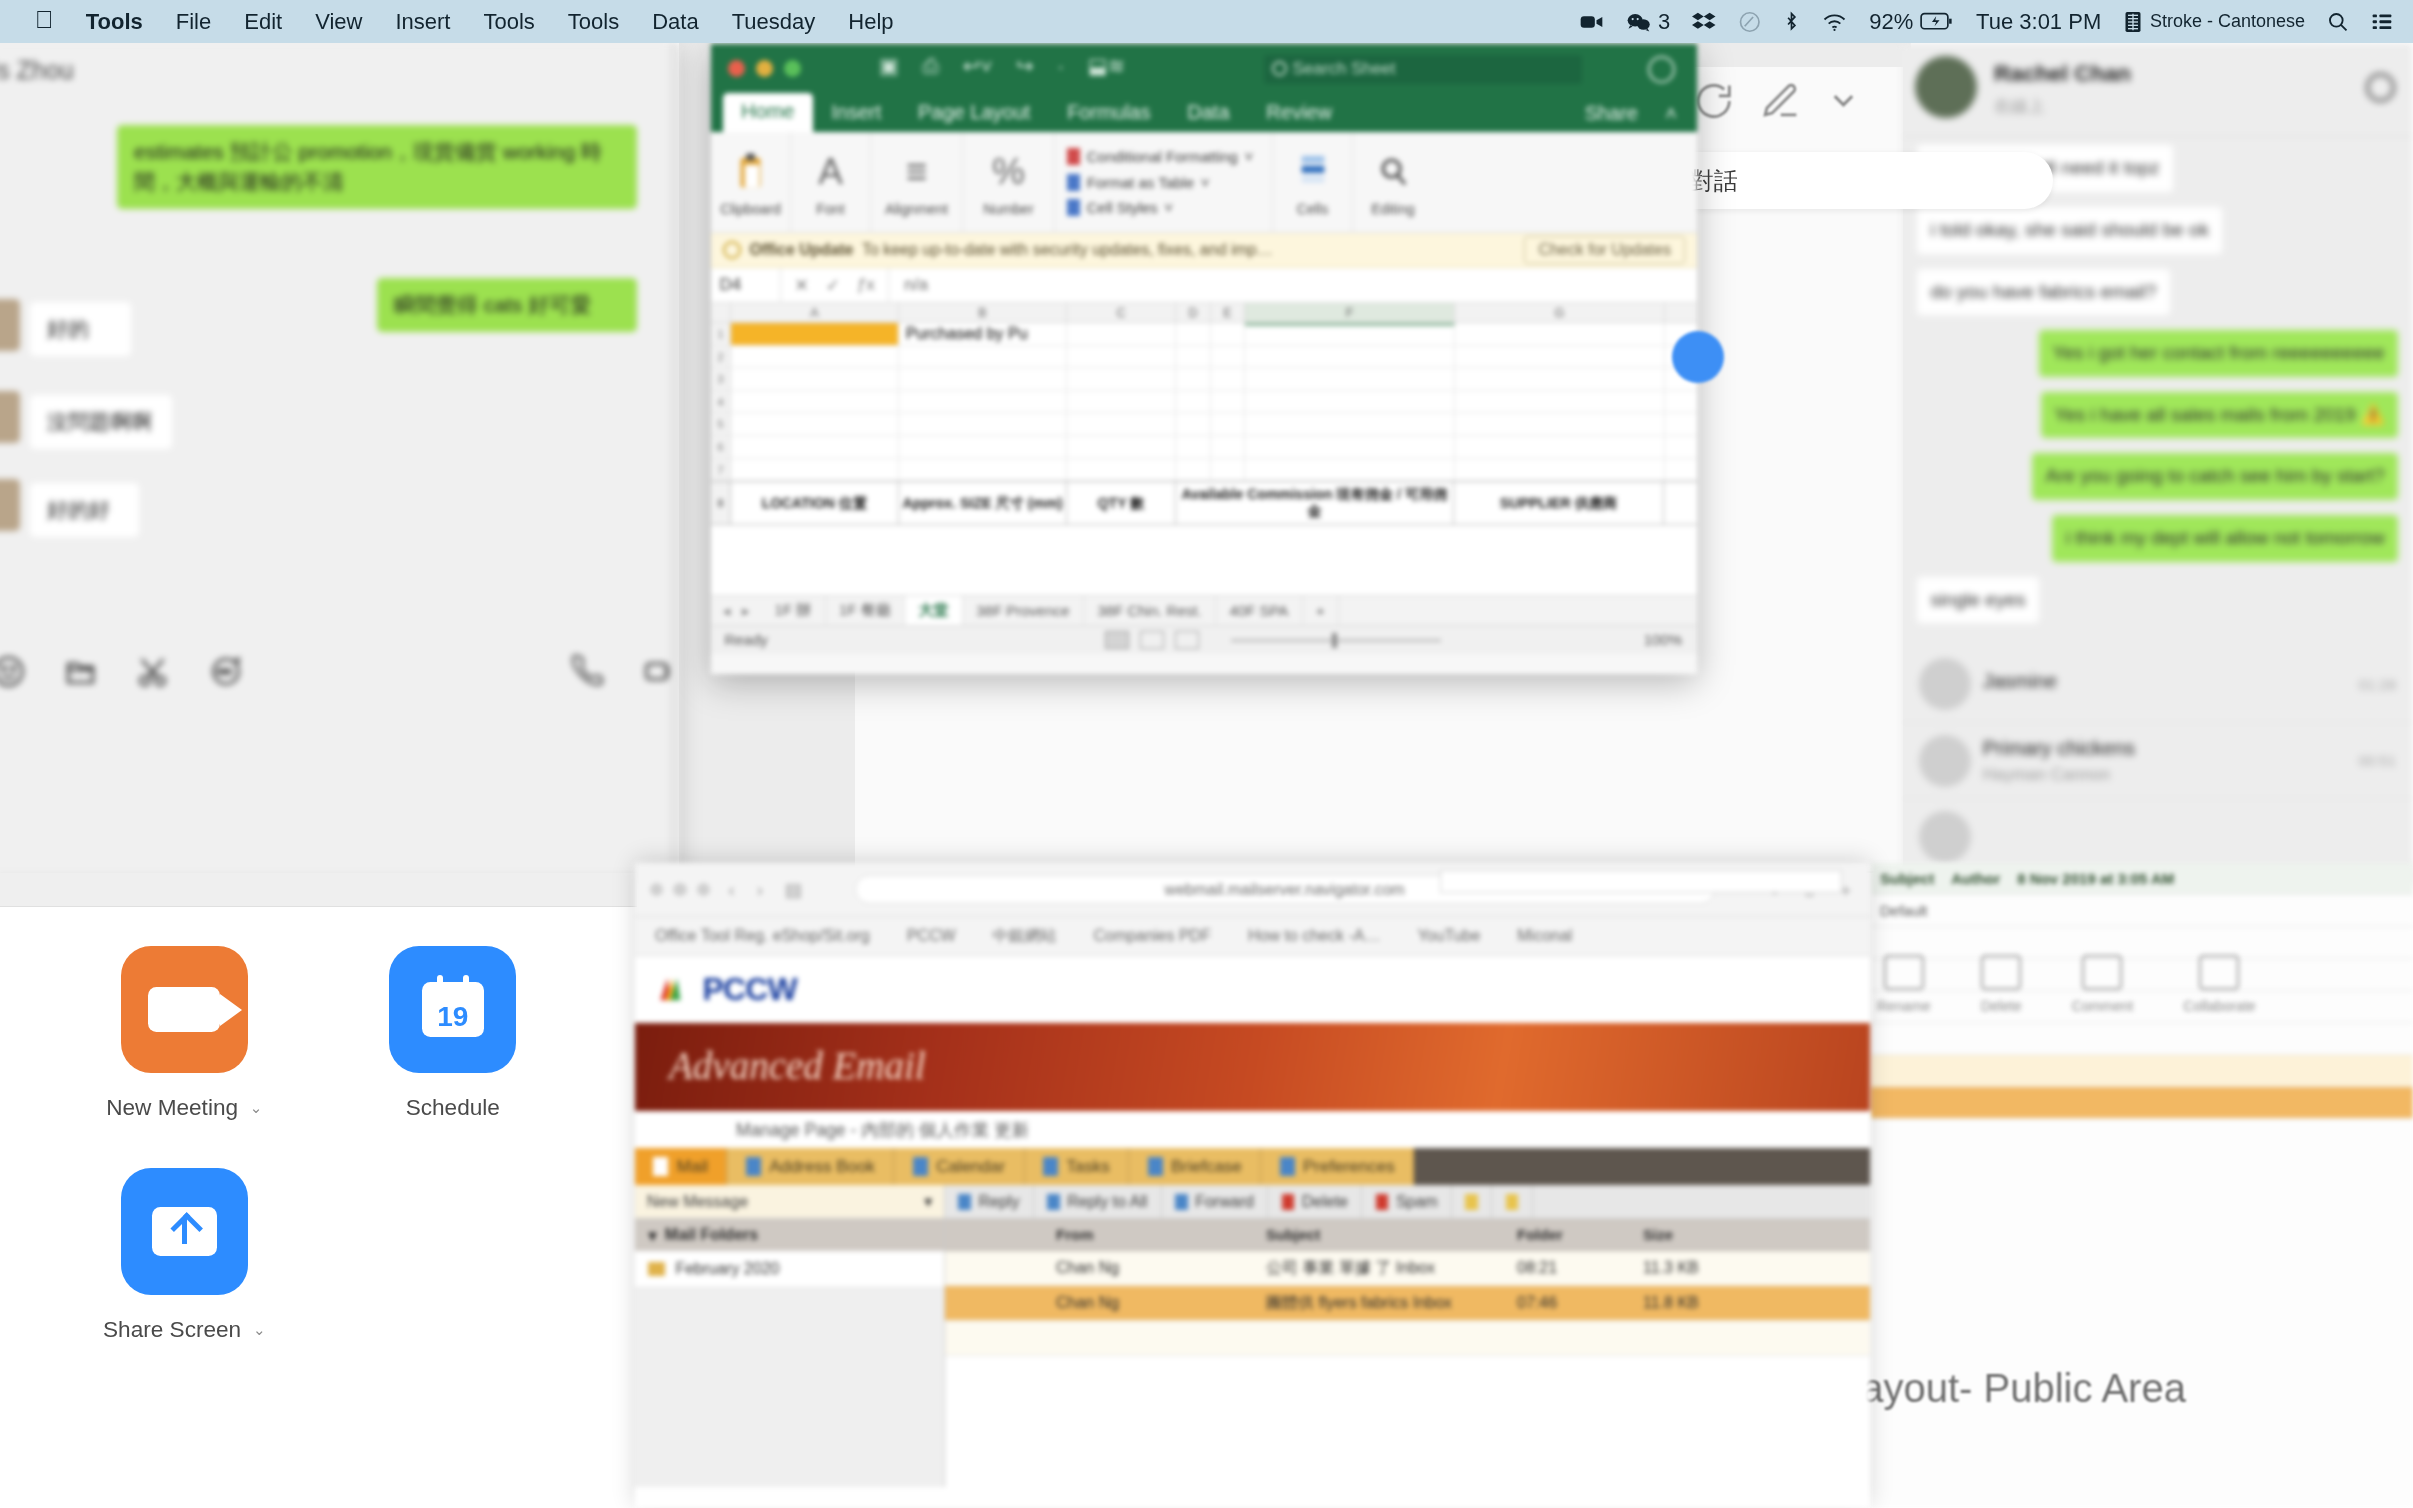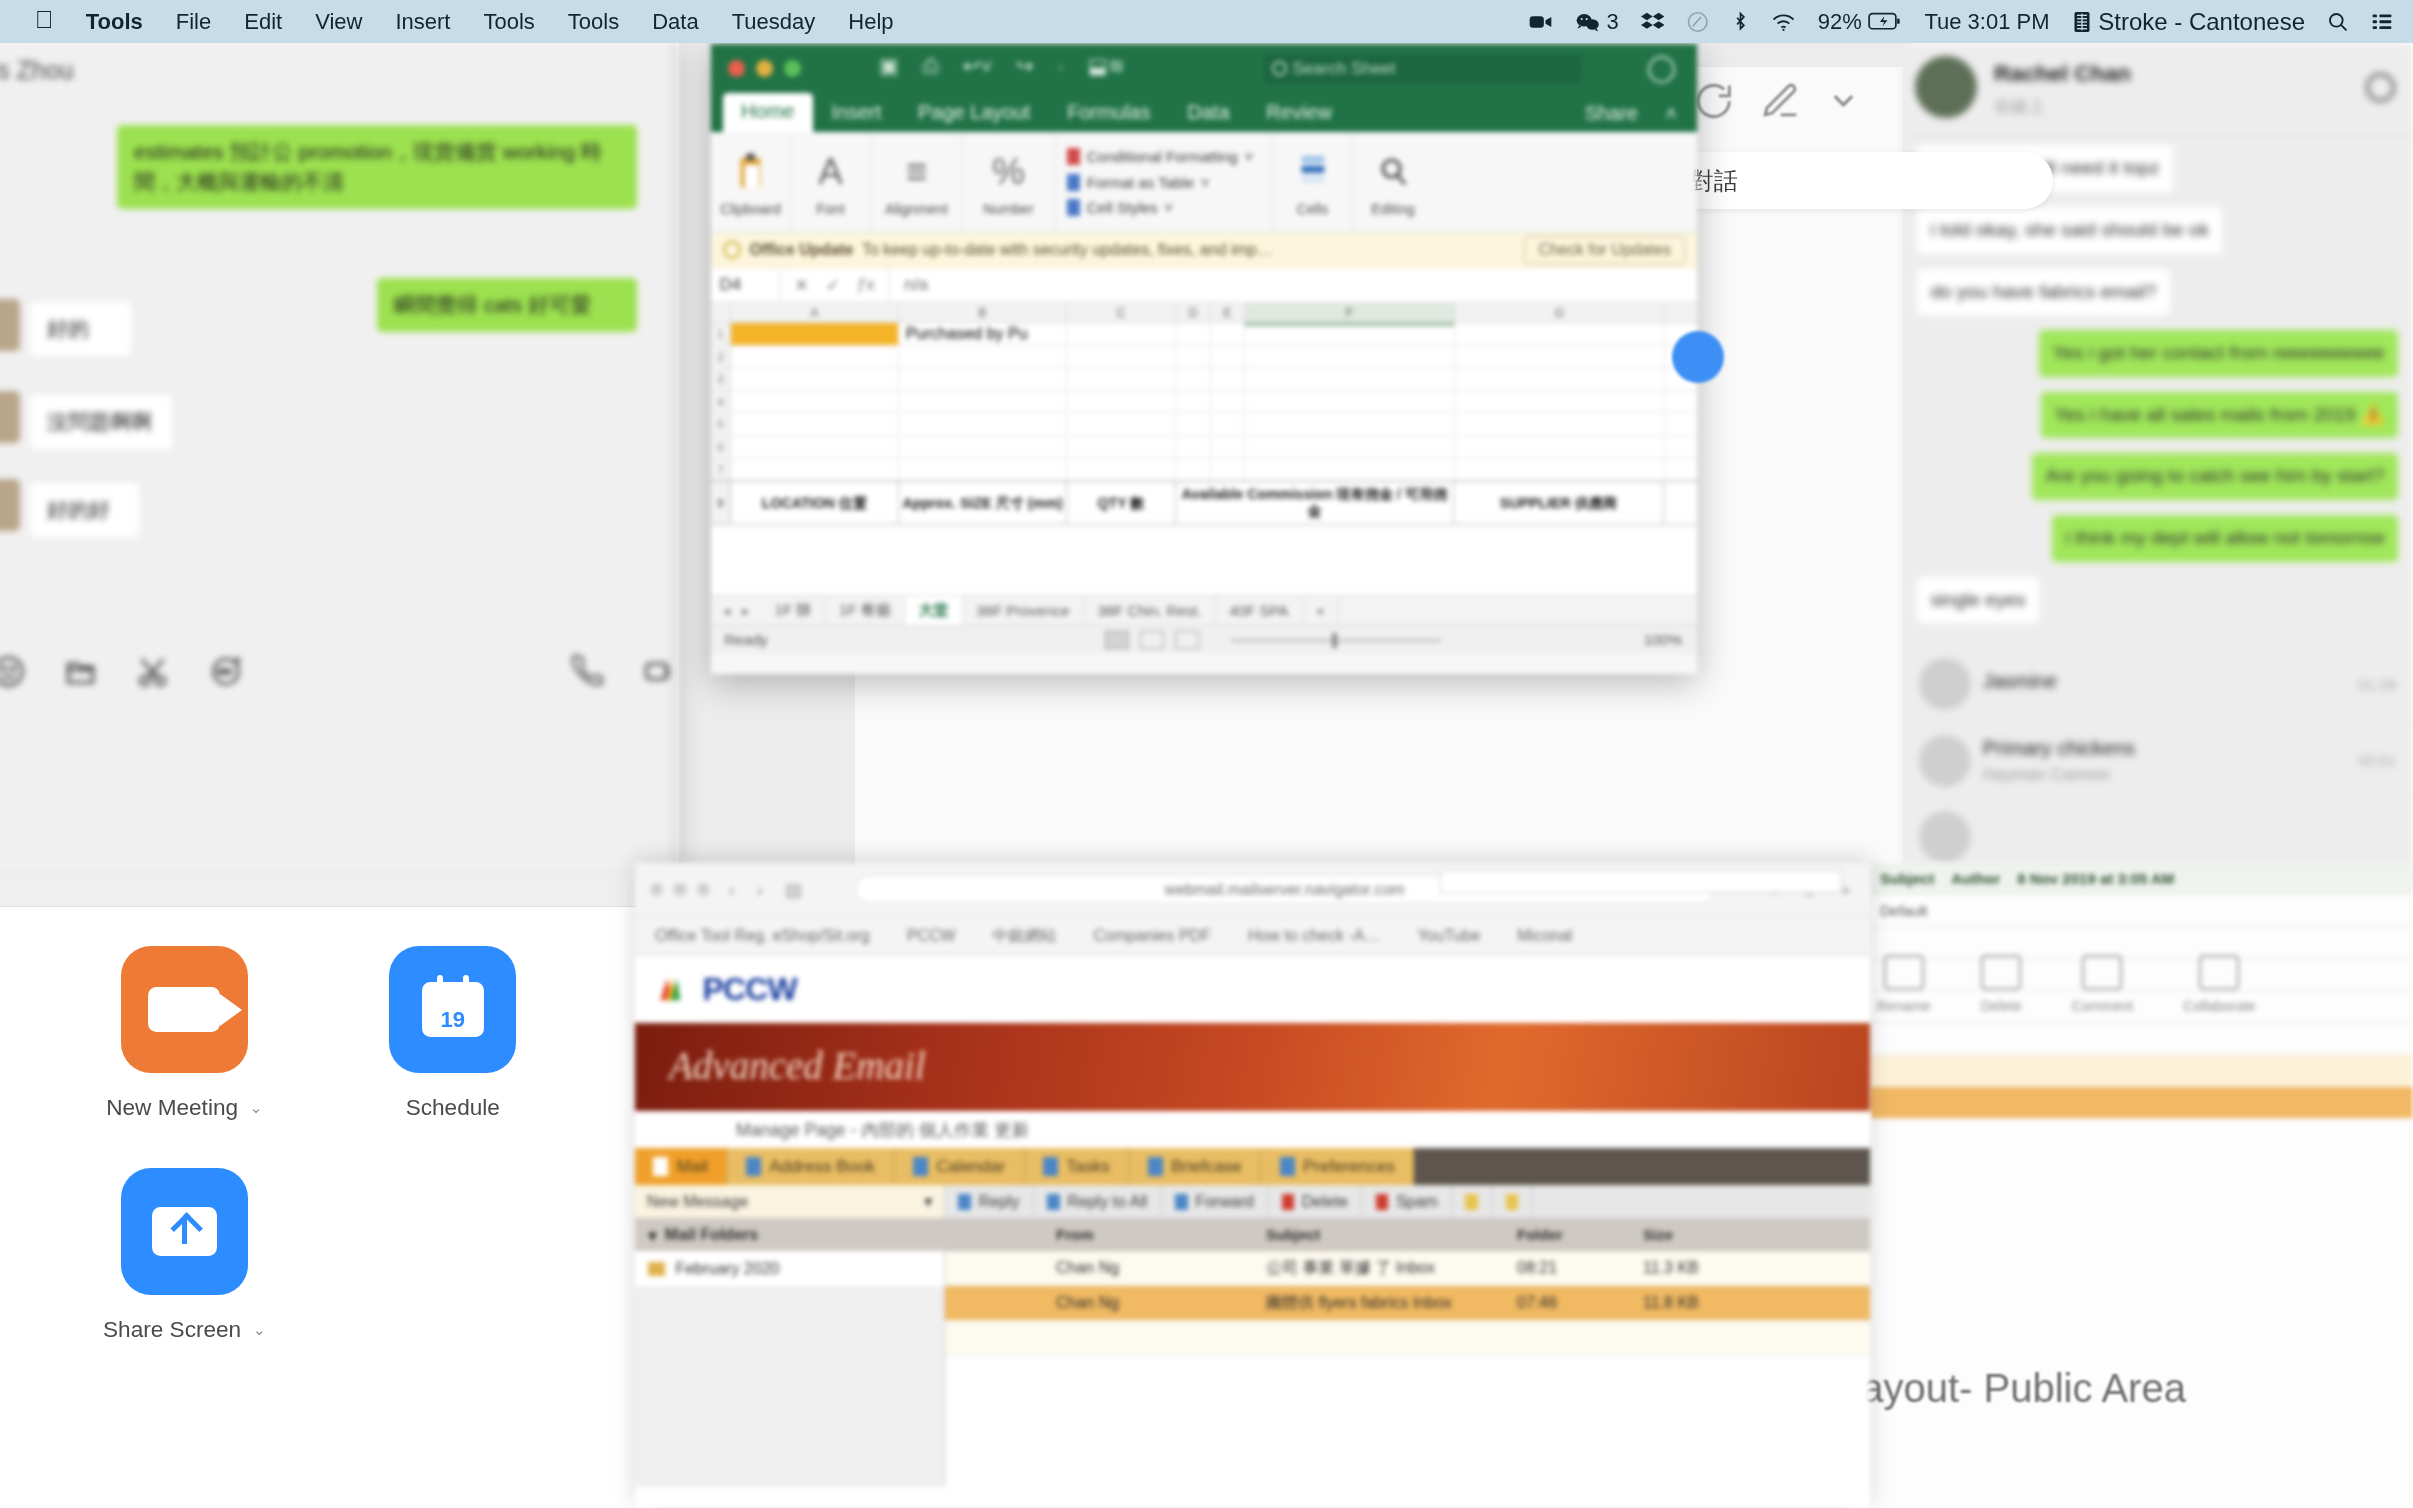--- a/index.html
+++ b/index.html
@@ -183,21 +183,21 @@
   .z-ico.blue { background:#2d8cff;}
   .z-lab { margin-top:22px; font-size:22.6px; color:#4a4a4a; display:flex; align-items:center; gap:11.7px;}
   .z-lab .cv { font-size:15px; color:#8a8a8a;}
   .cam { width:72px; height:45px; background:#fff; border-radius:8.4px; position:relative;}
   .cam:after { content:""; position:absolute; right:-22px; top:6.7px; border-left:22px solid #fff; border-top:16px solid transparent; border-bottom:16px solid transparent;}
   .plusbox { width:59px; height:59px; background:#fff; border-radius:10px; position:relative;}
   .plusbox:before,.plusbox:after{content:"";position:absolute;background:#2d8cff;}
   .plusbox:before{left:15px;top:27px;width:28.5px;height:5px;}
   .plusbox:after{left:27px;top:15px;width:5px;height:28.5px;}
   .calbox { width:62px; height:55px; background:#fff; border-radius:8.4px; position:relative; display:flex; align-items:flex-end; justify-content:center;}
-  .calbox span { color:#2d8cff; font-size:22px; font-weight:600; line-height:1; padding-bottom:5.9px;}
+  .calbox span { color:#2d8cff; font-size:28px; font-weight:600; line-height:1; padding-bottom:5.9px;}
   .calbox i { position:absolute; top:-7.5px; width:5.9px; height:15px; background:#fff; border-radius:3.4px;}
   .calbox i.l{left:15px;} .calbox i.r{right:15px;}
   .upbox { width:65px; height:49px; background:#fff; border-radius:8.4px; position:relative;}
   .upbox:before{content:"";position:absolute;left:30px;top:11.7px;width:5px;height:25px;background:#2d8cff;}
   .upbox:after{content:"";position:absolute;left:23.5px;top:10px;width:18.4px;height:18.4px;border-left:5px solid #2d8cff;border-top:5px solid #2d8cff;transform:rotate(45deg);}
 
   
   .browser {
     position:absolute; left:635px; top:863px; width:1235px; height:645px;
     background:#ffffff; z-index:100;
@@ -930,21 +930,21 @@
             <g stroke="#c6dce8" stroke-width="1.6">
               <path d="M6 5h12"></path>
               <path d="M6 9h12"></path>
               <path d="M6 13h12"></path>
               <path d="M6 17h12"></path>
               <path d="M6 21h12"></path>
               <path d="M12 3v20"></path>
             </g>
           </svg>
       </span>
-      <span class="ri" style="margin-left:6.7px; font-size:24px;">Stroke - Cantonese</span>
+      <span class="ri" style="margin-left:6.7px; font-size:18px;">Stroke - Cantonese</span>
       <span class="ri">
         <svg width="22" height="22" viewBox="0 0 26 26" fill="none" stroke="#12242f" stroke-width="2.2">
             <circle cx="11" cy="11" r="7.5"></circle>
             <path d="M16.5 16.5L23 23"></path>
           </svg>
       </span>
       <span class="ri">
         <svg width="22" height="22" viewBox="0 0 26 26" fill="#12242f">
             <rect x="2" y="4" width="5" height="3.4" rx="1"></rect>
             <rect x="10" y="4" width="14" height="3.4" rx="1"></rect>

